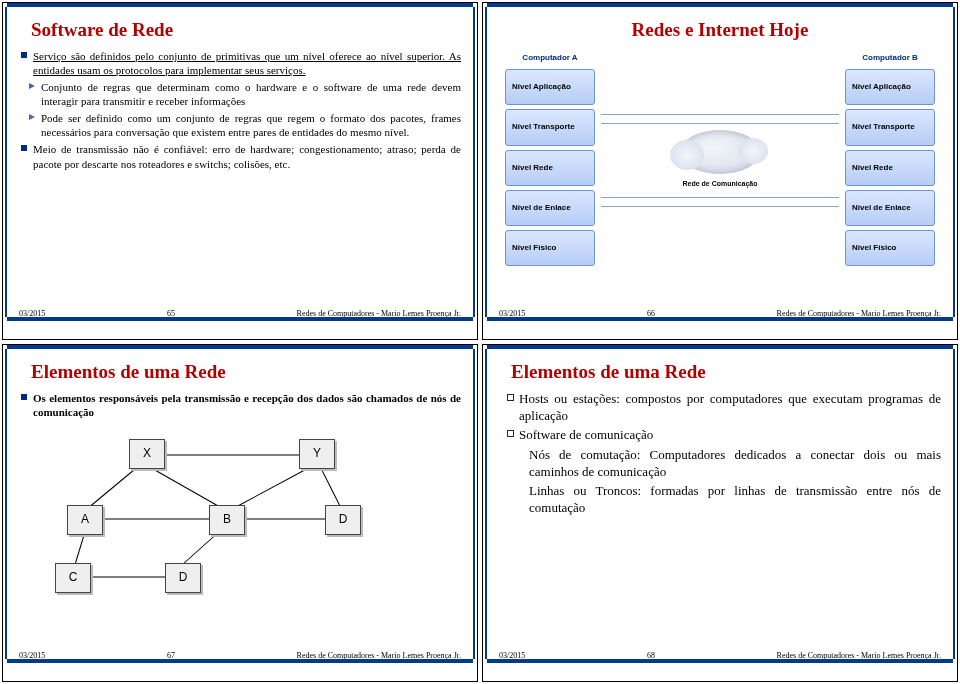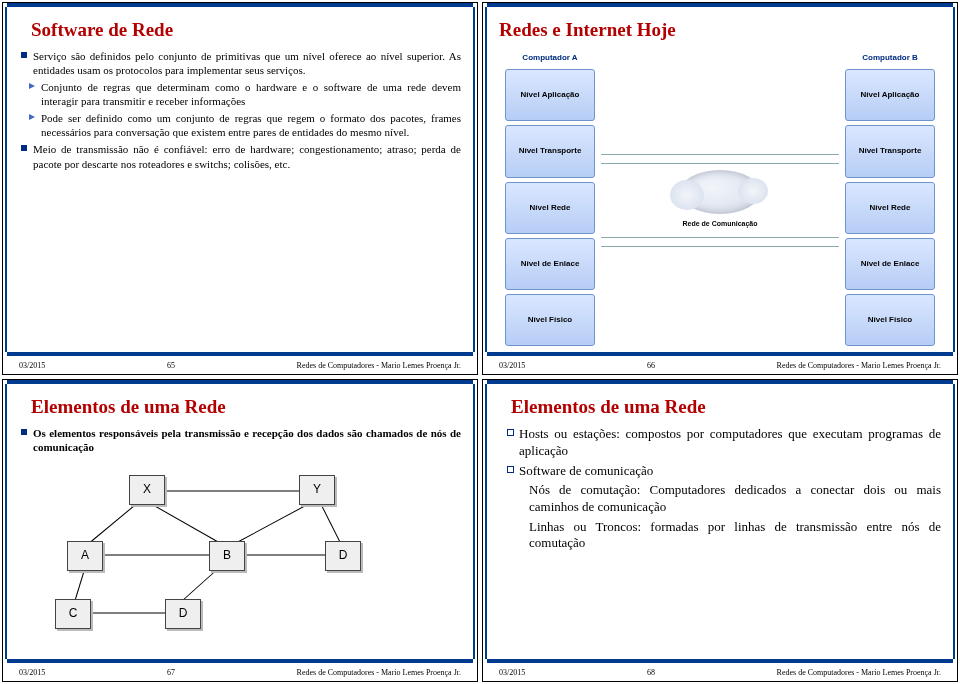--- a/index.html
+++ b/index.html
@@ -5,48 +5,48 @@
   *{box-sizing:border-box;margin:0;padding:0}
   body{font-family:"Times New Roman",serif;background:#fff;width:960px;height:684px;overflow:hidden}
   .grid{display:grid;grid-template-columns:1fr 1fr;grid-template-rows:1fr 1fr;width:960px;height:684px;gap:4px;padding:2px}
   .slide{border:1px solid #000;background:#fff;position:relative;padding:12px 16px 24px 16px;display:flex;flex-direction:column}
   .slide::before,.slide::after{content:"";position:absolute;border:2px double #003a8c}
   .slide::before{top:0;left:4px;right:4px;border-left:none;border-right:none;height:0}
   .slide::after{bottom:18px;left:4px;right:4px;border-left:none;border-right:none;height:0}
   .vline-l,.vline-r{position:absolute;top:4px;bottom:22px;border-left:2px double #003a8c;width:0}
   .vline-l{left:2px}.vline-r{right:2px}
   h2{color:#b30000;font-weight:bold;font-size:19px;margin:4px 0 8px 12px}
-  .title-center{margin-left:0}
+  .title-center{text-align:center;margin-left:0}
   .body{font-size:11px;color:#000;line-height:1.28;flex:1;overflow:hidden}
   .tj{text-align:justify}
   ul{list-style:none;padding-left:0}
   li{margin-bottom:3px}
   .bsq{position:relative;padding-left:14px}
   .bsq::before{content:"";position:absolute;left:2px;top:3px;width:6px;height:6px;background:#002b80}
   .barr{position:relative;padding-left:22px}
   .barr::before{content:"";position:absolute;left:10px;top:3px;width:0;height:0;border-left:6px solid #4169c0;border-top:3px solid transparent;border-bottom:3px solid transparent}
   .bhsq{position:relative;padding-left:20px}
   .bhsq::before{content:"";position:absolute;left:8px;top:3px;width:5px;height:5px;border:1px solid #002b80}
-  .footer{position:absolute;bottom:4px;left:16px;right:16px;font-size:8px;color:#000;display:flex;justify-content:space-between}
+  .footer{position:absolute;bottom:21px;left:16px;right:16px;font-size:8px;color:#000;display:flex;justify-content:space-between}
   .netdiag{display:flex;justify-content:space-between;align-items:stretch;padding:4px 6px;font-size:8px;font-family:Arial,sans-serif;color:#000;font-weight:bold}
   .stack{display:flex;flex-direction:column;gap:4px;align-items:center}
   .stack .hdr{color:#002b80;font-size:8px;margin-bottom:2px}
-  .layer{background:linear-gradient(#dbe7ff,#b6cdf5);border:1px solid #6f93cf;border-radius:3px;padding:20px 6px;min-width:90px;text-align:center;font-size:8px}
+  .layer{background:linear-gradient(#dbe7ff,#b6cdf5);border:1px solid #6f93cf;border-radius:3px;padding:12px 6px;min-width:90px;text-align:left;font-size:8px}
   .mid{display:flex;flex-direction:column;align-items:center;justify-content:center;gap:6px;flex:1;margin:0 6px}
   .cloud{width:80px;height:44px;background:radial-gradient(ellipse at 40% 40%,#f2f5fa,#d3dcea);border-radius:50%;position:relative;box-shadow:inset 0 0 8px #aab}
   .cloud::before,.cloud::after{content:"";position:absolute;background:radial-gradient(ellipse,#f2f5fa,#d3dcea);border-radius:50%}
   .cloud::before{width:34px;height:30px;left:-10px;top:10px}
   .cloud::after{width:30px;height:26px;right:-8px;top:8px}
   .midlbl{font-size:7px;font-weight:bold}
   .conn{border-top:1px solid #8aa;width:100%;margin-top:2px}
   .graph{position:relative;height:170px;margin-top:8px}
   .node{position:absolute;width:36px;height:30px;background:#efefef;border:1px solid #444;box-shadow:2px 2px 0 #bbb;display:flex;align-items:center;justify-content:center;font-size:12px;font-family:Arial,sans-serif}
   svg.lines{position:absolute;top:0;left:0;width:100%;height:100%}
   svg.lines line{stroke:#000;stroke-width:1}
-  .u{}
+  .u{text-decoration:underline}
 </style>
 </head>
 <body>
 
 <div class="grid">
 
   <div class="slide">
     <div class="vline-l"></div>
       <div class="vline-r"></div>
     <h2>Software de Rede</h2>

